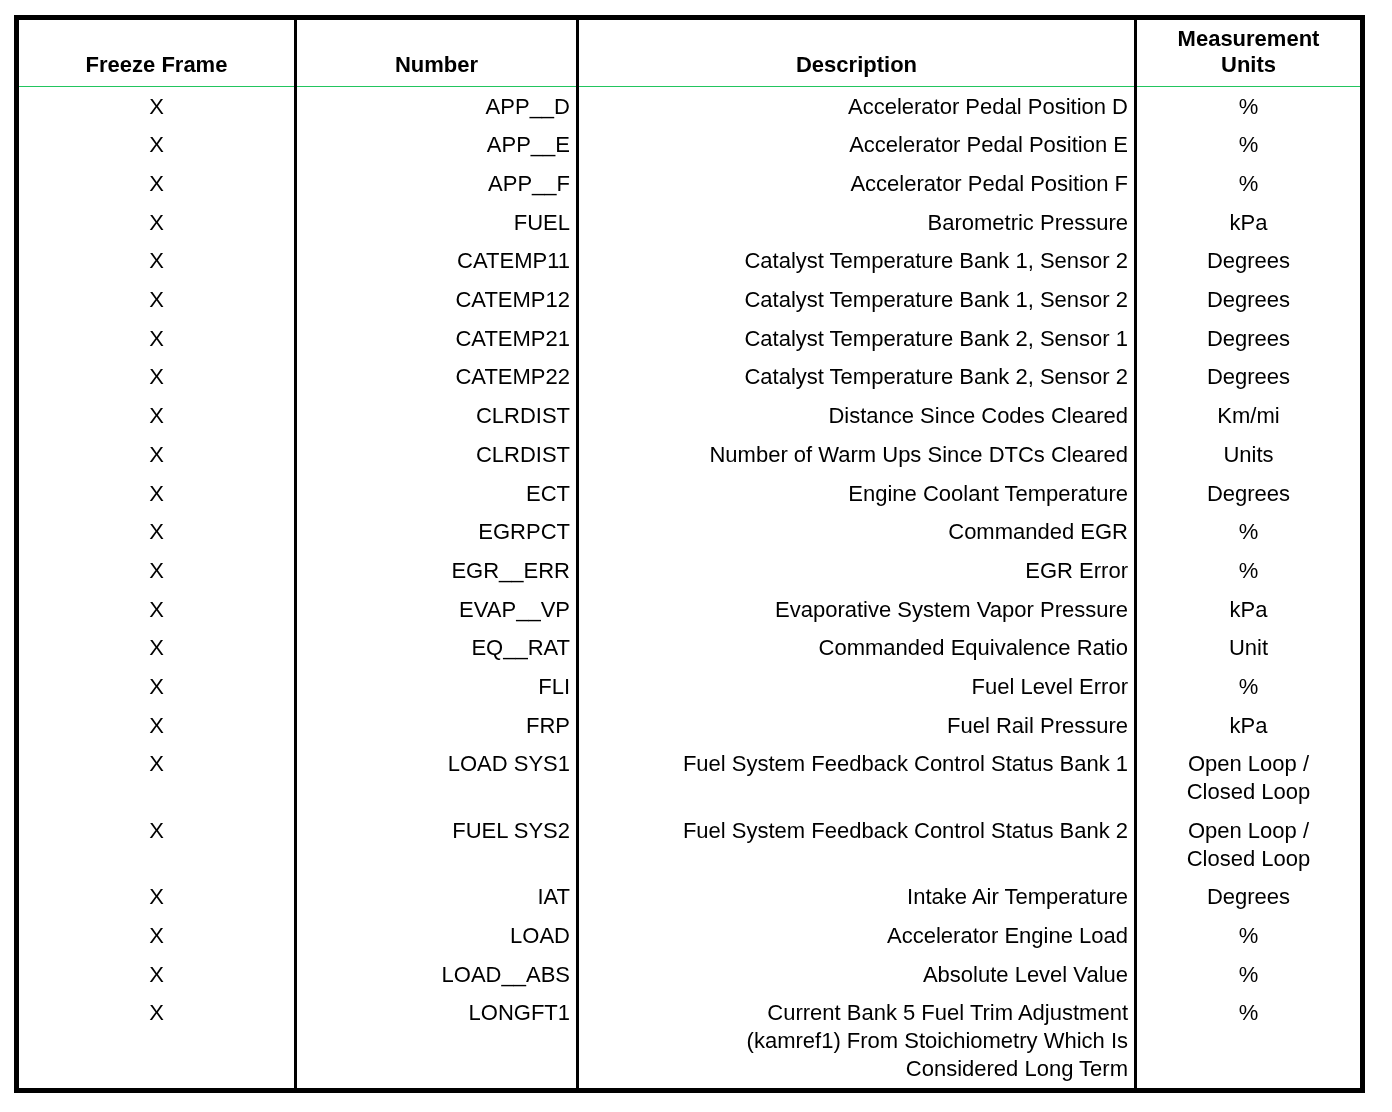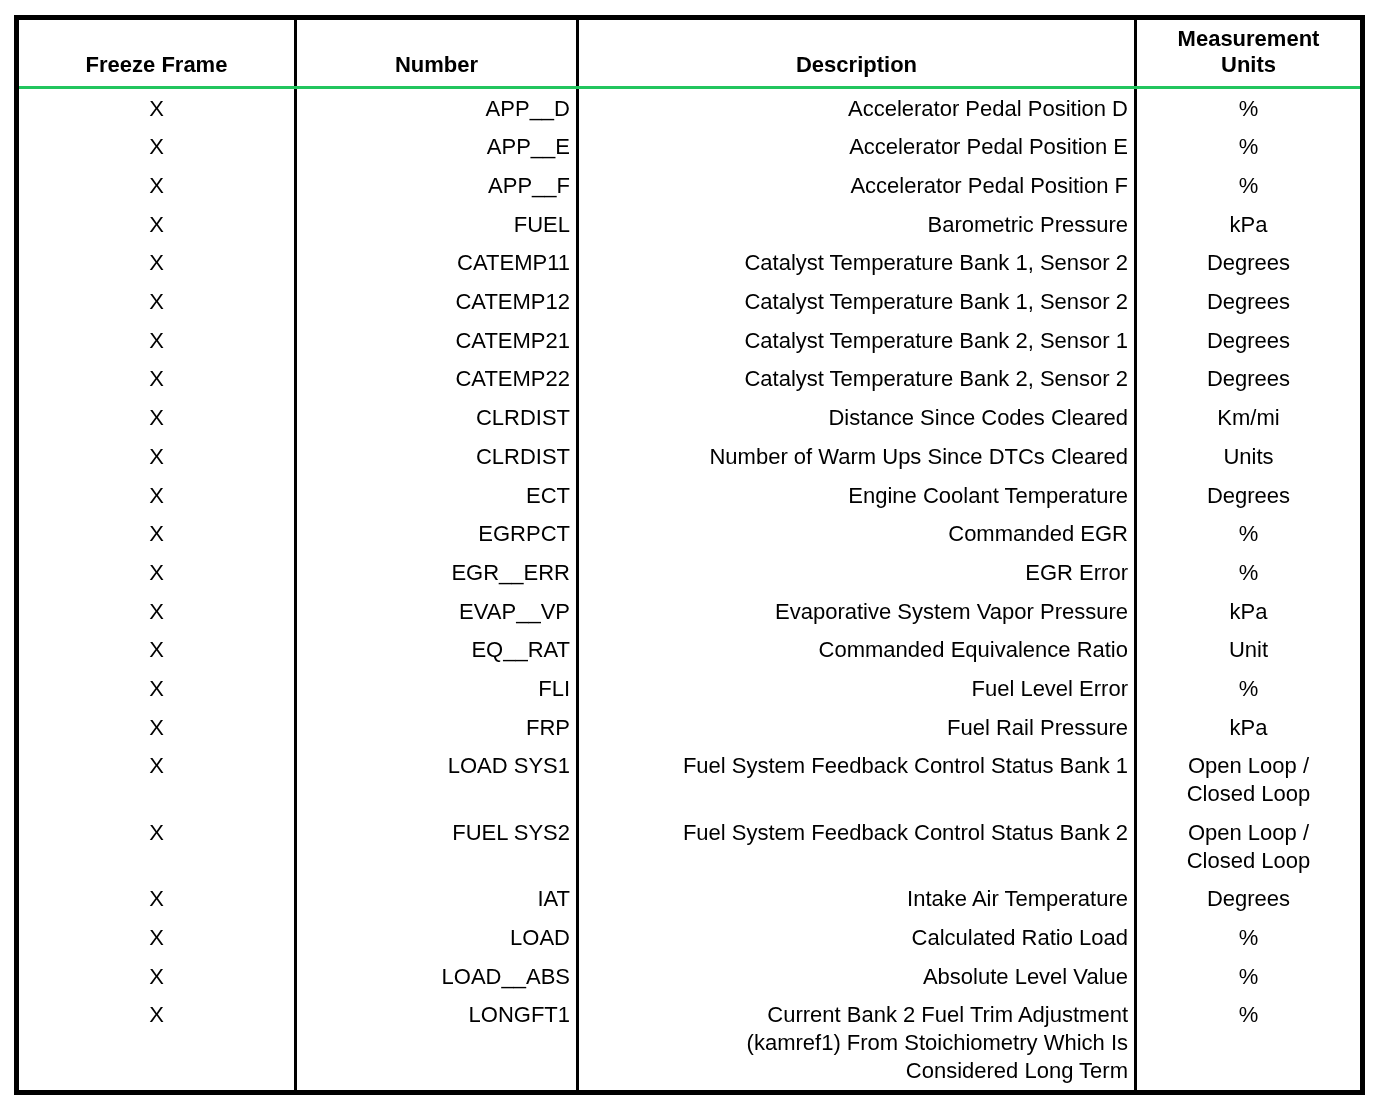--- a/index.html
+++ b/index.html
@@ -22,21 +22,21 @@
     top: 15px;
     width: 1346px;
     border-collapse: collapse;
     table-layout: fixed;
     background: #ffffff;
     border: 5px solid #000000;
   }
   table.ff-table th {
     border-left: 3px solid #000000;
     border-right: 3px solid #000000;
-    border-bottom: 3px solid #22c55e;
+    border-bottom: 1px solid #22c55e;
     font-weight: bold;
     font-size: 22px;
     line-height: 26px;
     text-align: center;
     vertical-align: bottom;
     padding: 6px 4px 8px 4px;
     height: 50px;
     white-space: pre-line;
   }
   table.ff-table td {
@@ -193,32 +193,32 @@
   </tr>
         <tr>
     <td class="c-center">X</td>
     <td class="c-left">IAT</td>
     <td class="c-left">Intake Air Temperature</td>
     <td class="c-center">Degrees</td>
   </tr>
         <tr>
     <td class="c-center">X</td>
     <td class="c-left">LOAD</td>
-    <td class="c-left">Calculated Ratio Load</td>
+    <td class="c-left">Accelerator Engine Load</td>
     <td class="c-center">%</td>
   </tr>
         <tr>
     <td class="c-center">X</td>
     <td class="c-left">LOAD__ABS</td>
     <td class="c-left">Absolute Level Value</td>
     <td class="c-center">%</td>
   </tr>
         <tr>
     <td class="c-center">X</td>
     <td class="c-left">LONGFT1</td>
-    <td class="c-left">Current Bank 2 Fuel Trim Adjustment
+    <td class="c-left">Current Bank 5 Fuel Trim Adjustment
 (kamref1) From Stoichiometry Which Is
 Considered Long Term</td>
     <td class="c-center">%</td>
   </tr>
       </tbody>
   </table>
 </div>
 
 </body></html>

